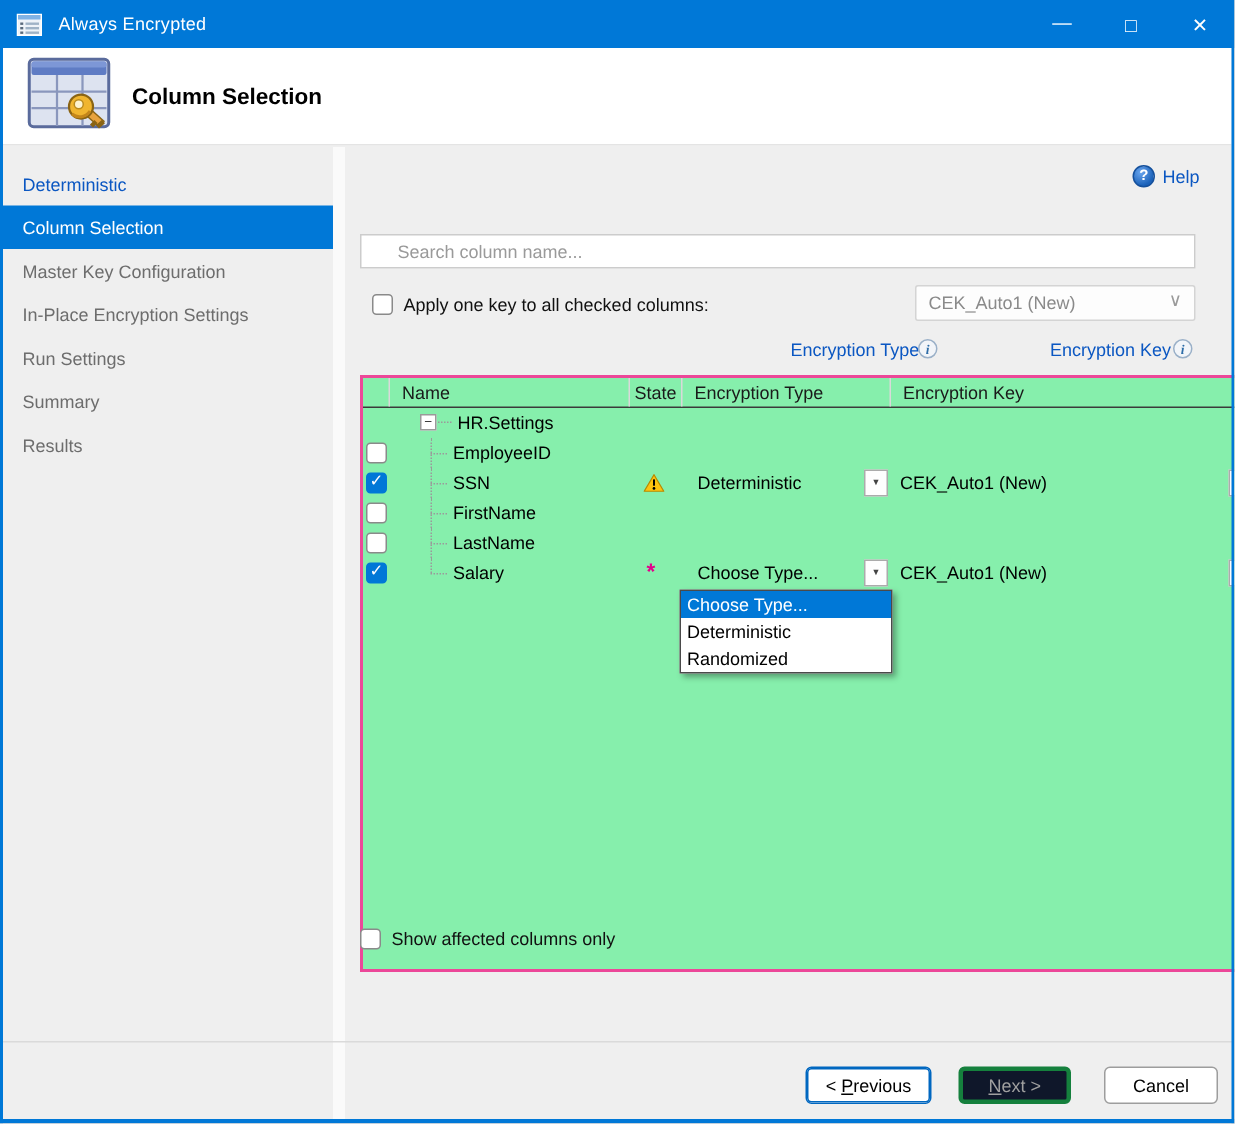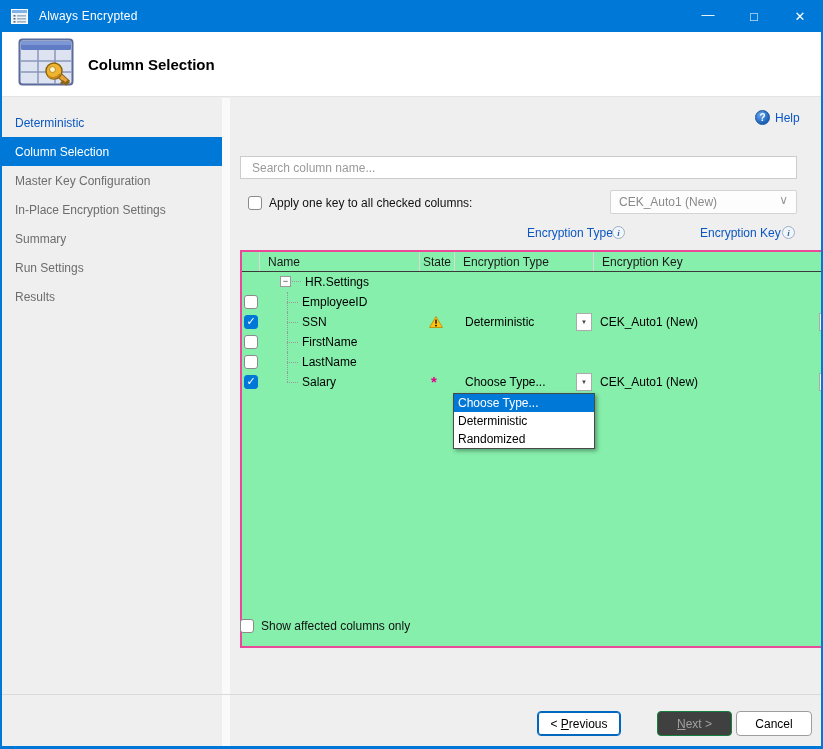--- a/index.html
+++ b/index.html
@@ -49,21 +49,21 @@
   .help-link { position:absolute; top:110px; left:755px; display:flex; align-items:center; gap:5px; z-index:5; }
   .help-badge { width:15px; height:15px; border-radius:50%;
     background:radial-gradient(circle at 35% 30%, #6aa6ef, #1b62ba 70%);
     color:#fff; font-size:10px; font-weight:bold; display:flex; align-items:center; justify-content:center;
     border:1px solid #15509c; }
   .help-text { color:#0b57c2; font-size:12px; }
 
   .search-input {
     position:absolute; left:240px; top:156px; width:557px; height:23px;
     border:1px solid #cccccc; background:#fff; font-family:"Liberation Sans",sans-serif;
-    font-size:12px; padding:0 11px; color:#222; outline:none; z-index:5;
+    font-size:12px; padding:0 24px; color:#222; outline:none; z-index:5;
   }
   .search-input::placeholder { color:#9a9a9a; }
 
   .apply-row { position:absolute; left:248px; top:192px; height:22px; display:flex; align-items:center; gap:7px; z-index:5; }
   .apply-label { font-size:12px; color:#111; }
 
   .cb { width:14px; height:14px; border:1px solid #8a8a8a; border-radius:3px; background:#fff;
         display:inline-flex; align-items:center; justify-content:center; flex:0 0 auto; }
   .cb.checked { background:#0078d7; border-color:#0078d7; }
   .cb .tick { color:#fff; font-size:11px; line-height:1; position:relative; top:-0.5px; }
@@ -126,21 +126,21 @@
   
   .show-affected { position:absolute; left:240px; top:619px; display:flex; align-items:center; gap:7px; z-index:5; }
   .show-affected .lbl { font-size:12px; color:#111; }
 
   .footer-divider { position:absolute; left:0; right:0; top:694px; height:1px; background:#dadada; z-index:5; }
 
   .btn { position:absolute; top:711px; height:25px; border-radius:4px; font-family:"Liberation Sans",sans-serif;
          font-size:12px; display:flex; align-items:center; justify-content:center; z-index:5; cursor:default; }
   .btn-prev { left:537px; width:84px; background:#fff; border:1px solid #0067c0;
               box-shadow:inset 0 0 0 1px #0067c0; color:#000; }
-  .btn-next { left:657px; width:75px; background:#404040; border:1px solid #15803d; color:#a0a0a0; }
+  .btn-next { left:639px; width:75px; background:#0f172a; border:3px solid #15803d; color:#a0a0a0; }
   .btn-cancel { left:736px; width:76px; background:#fff; border:1px solid #9d9d9d; color:#000; }
   .accel { text-decoration:underline; }
 </style>
 </head>
 <body>
 
 <div class="window">
 
   <div class="titlebar">
     <svg class="tb-icon" viewBox="0 0 17 15">
@@ -197,24 +197,24 @@
       <div class="nav-item selected">
           <span>Column Selection</span>
         </div>
       <div class="nav-item">
           <span>Master Key Configuration</span>
         </div>
       <div class="nav-item">
           <span>In-Place Encryption Settings</span>
         </div>
       <div class="nav-item">
+          <span>Run Settings</span>
+        </div>
+      <div class="nav-item">
           <span>Summary</span>
-        </div>
-      <div class="nav-item">
-          <span>Run Settings</span>
         </div>
       <div class="nav-item">
           <span>Results</span>
         </div>
     </div>
   </div>
   <div class="sidebar-strip"></div>
 
   <div class="help-link">
     <span class="help-badge">?</span>

